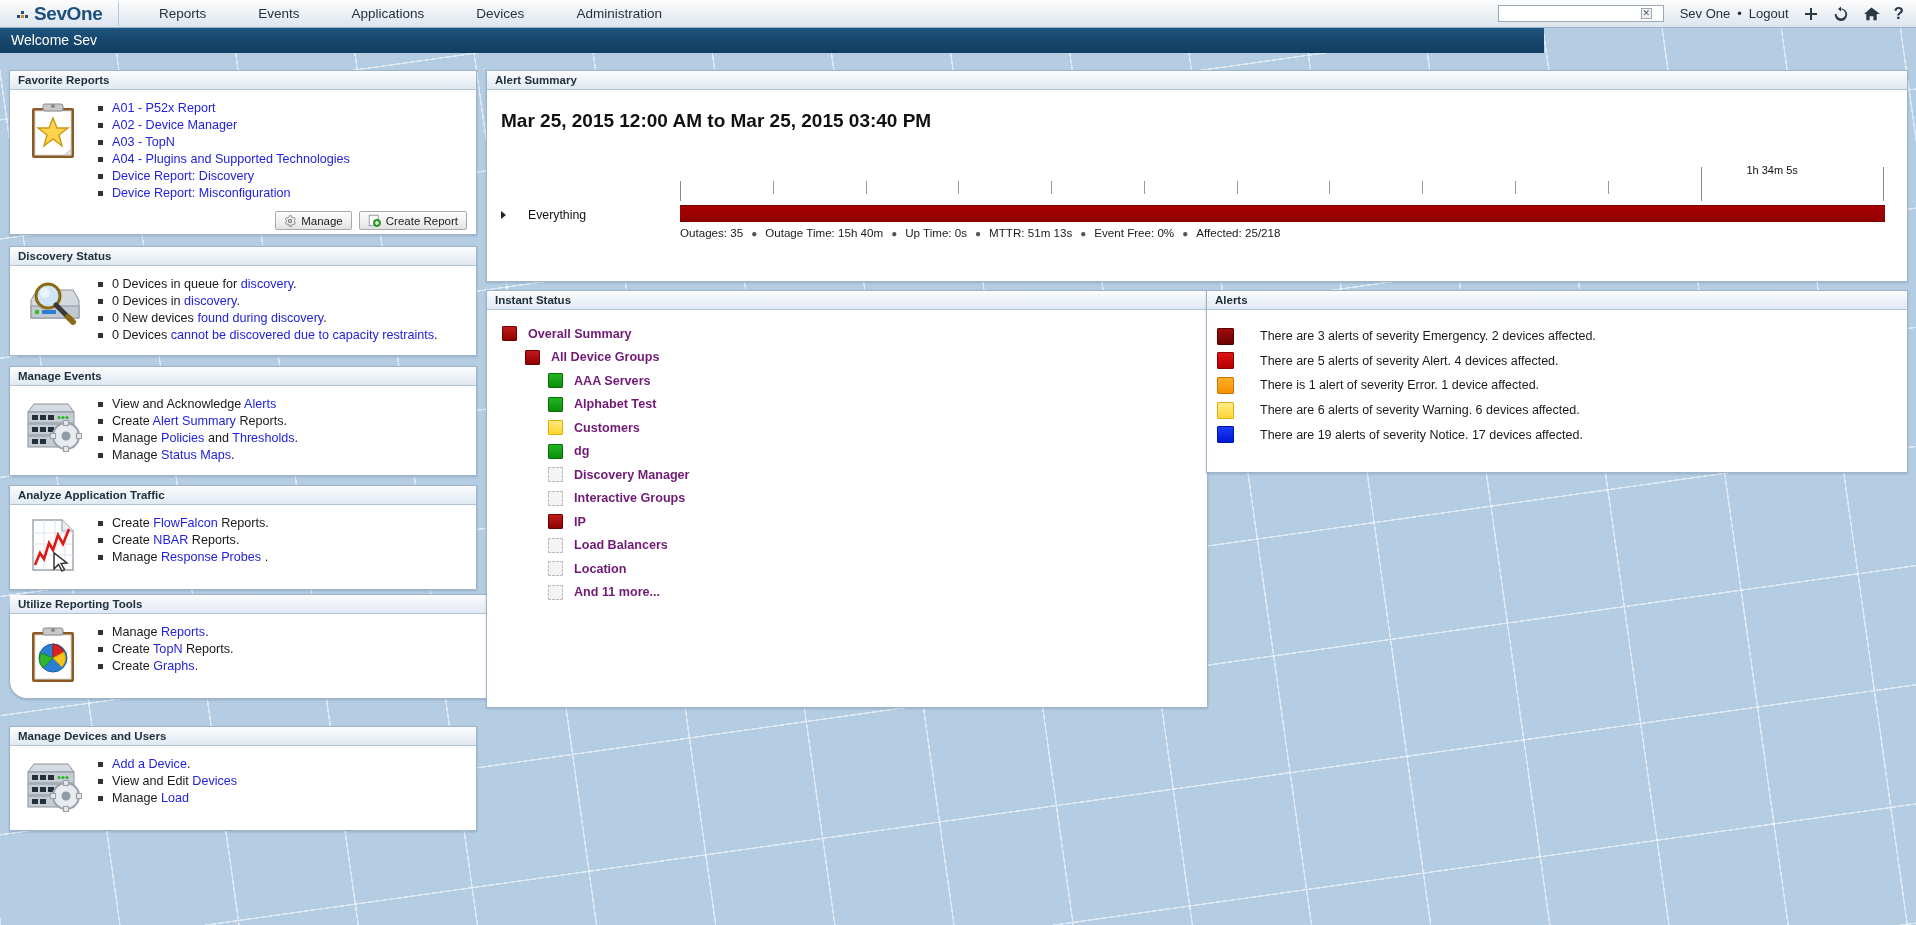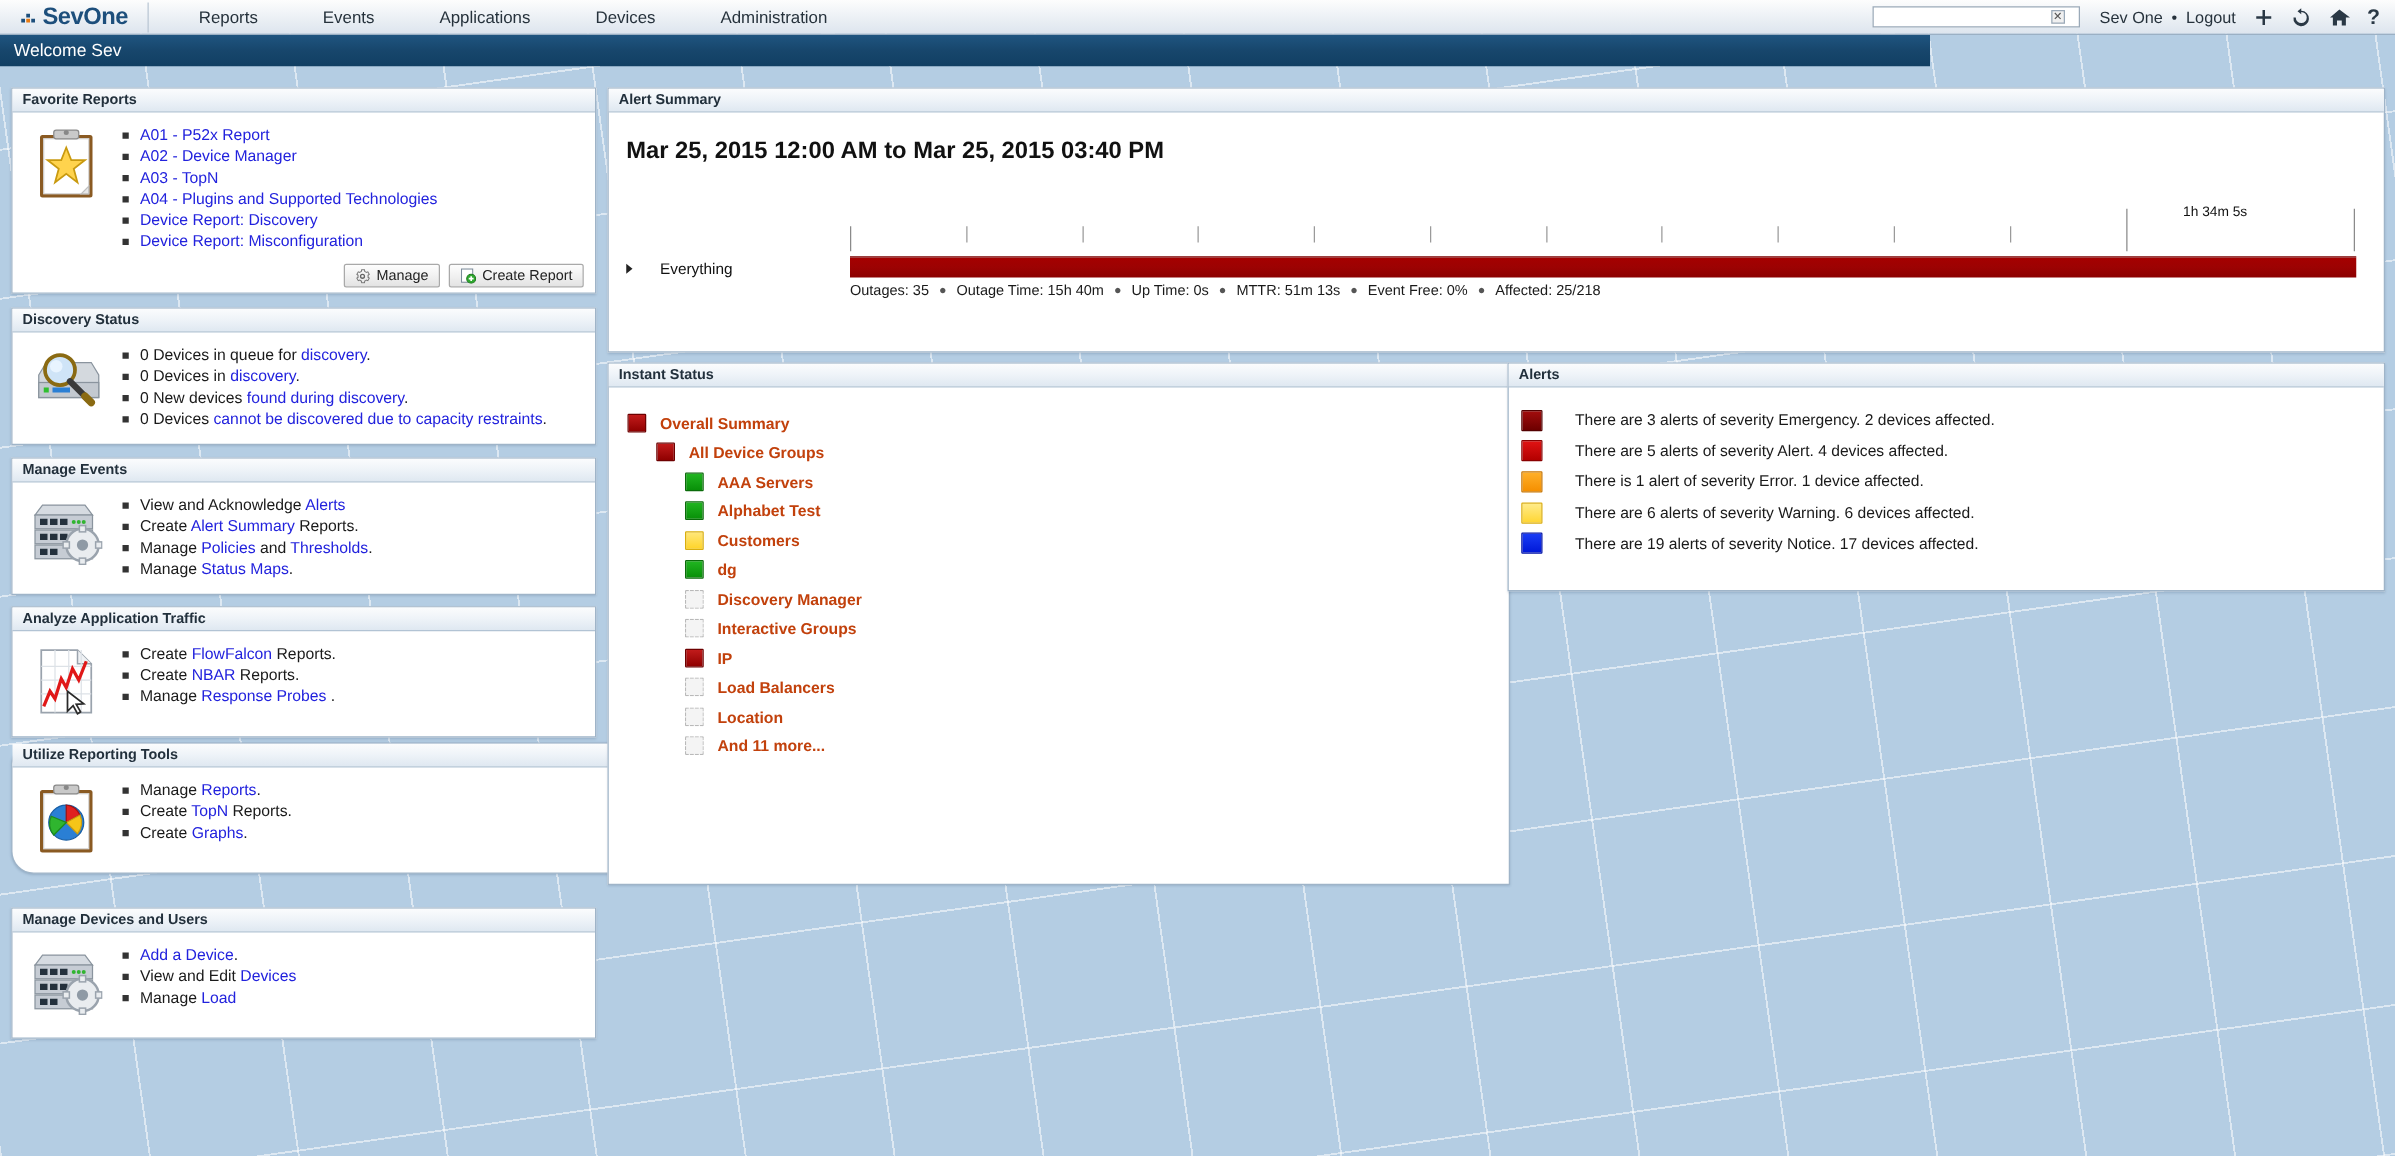--- a/index.html
+++ b/index.html
@@ -134,22 +134,22 @@
   }
   #as-stats {
     position: absolute; left: 193px; top: 76px; font-size: 11.6px; color: #1a1a1a;
     white-space: nowrap;
   }
   #as-stats .bul { margin: 0 8px; color: #555; font-size: 10px; vertical-align: middle; }
 
   
   #is-tree { padding: 12px 0 10px 0; }
   .tree-row {
-    display: flex; align-items: flex-end; gap: 11px;
-    height: 23.5px; font-size: 12.6px; font-weight: bold; color: #c2410c; cursor: pointer;
+    display: flex; align-items: center; gap: 11px;
+    height: 23.5px; font-size: 12.6px; font-weight: bold; color: #701a75; cursor: pointer;
   }
   .sq {
     width: 15px; height: 15px; flex: 0 0 15px; border-radius: 1px;
   }
   .sq.red    { background: linear-gradient(to bottom,#c11b1b,#8f0000); border:1px solid #6e0000; }
   .sq.green  { background: linear-gradient(to bottom,#21b521,#089008); border:1px solid #0a6b0a; }
   .sq.yellow { background: linear-gradient(to bottom,#ffe77a,#ffd429); border:1px solid #d9ae0d; }
   .sq.empty  { background: #f4f4f4; border: 1px dashed #b9b9b9; }
 
   

